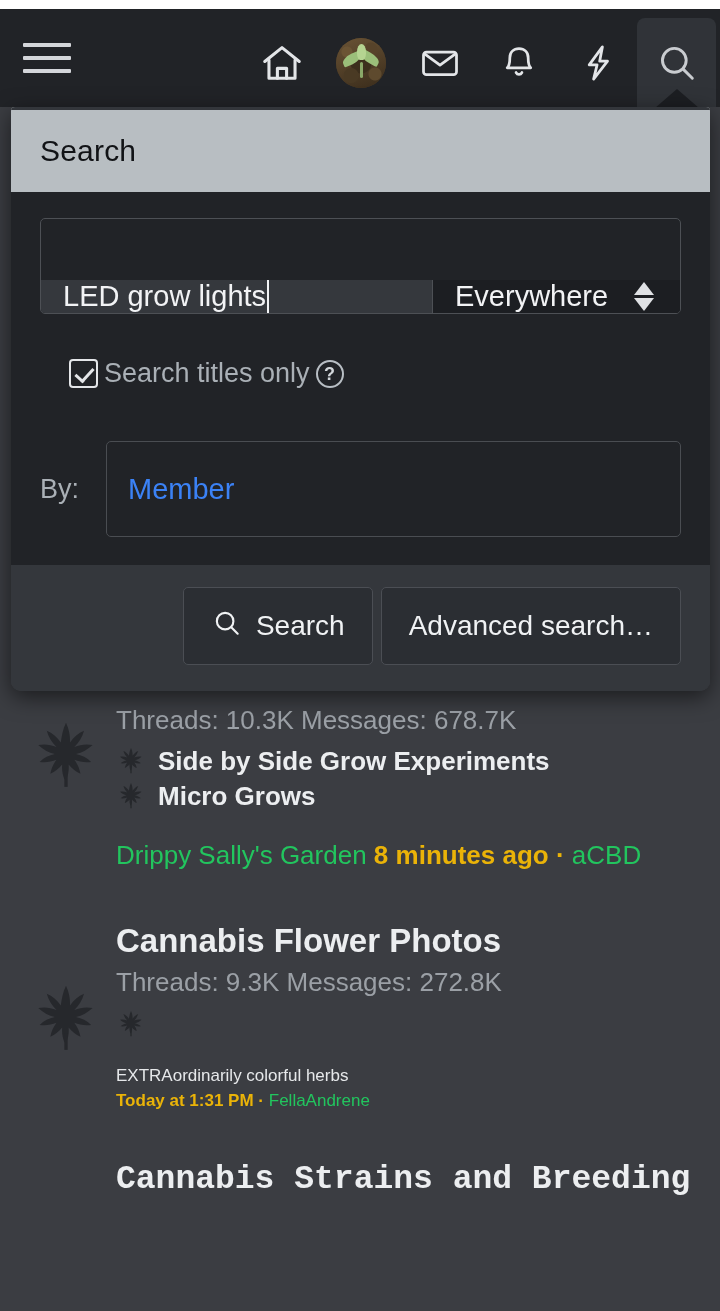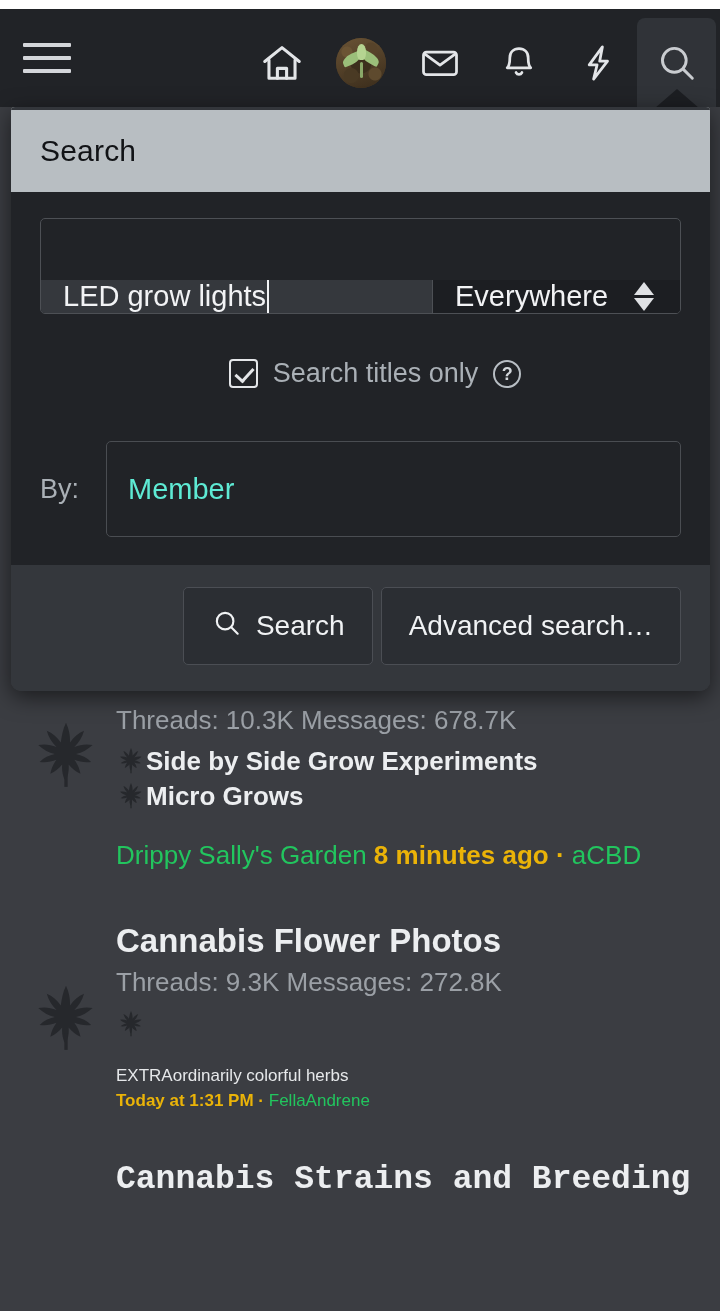--- a/index.html
+++ b/index.html
@@ -199,24 +199,23 @@
     width: 0; height: 0;
     border-left: 10px solid transparent;
     border-right: 10px solid transparent;
   }
   .spinner .up { border-bottom: 13px solid #dfe1e4; }
   .spinner .dn { border-top: 13px solid #dfe1e4; }
 
   .row-check {
     display: flex;
     align-items: center;
-    gap: 15px;
+    gap: 6px;
     margin-top: 44px;
     padding-left: 29px;
-    justify-content: center;
   }
   .checkbox {
     width: 29px; height: 29px;
     border: 2px solid #e4e6e9;
     border-radius: 4px;
     position: relative;
     background: transparent;
     flex: none;
   }
   .checkbox::after {
@@ -261,21 +260,21 @@
     height: 96px;
     border: 1px solid #4a4d52;
     border-radius: 5px;
     background: transparent;
     display: flex;
     align-items: center;
     padding: 0 21px;
   }
   .member-ph {
     font-size: 29px;
-    color: #5eead4;
+    color: #3b82f6;
   }
 
   .panel-footer {
     background: #34373c;
     padding: 22px 29px 26px 29px;
     display: flex;
     justify-content: flex-end;
     gap: 8px;
   }
   .btn {
@@ -322,20 +321,21 @@
   .node-stats {
     font-size: 26px;
     color: #9ba0a6;
     line-height: 1.4;
     margin-bottom: 8px;
   }
   .subforums { margin: 0 0 10px 0; }
   .subforum {
     display: flex;
     align-items: center;
+    gap: 12px;
     margin-bottom: 4px;
   }
   .sub-leaf { width: 30px; height: 30px; flex: none; }
   .sub-label {
     font-size: 26px;
     font-weight: bold;
     color: #eceef0;
   }
   .node-latest {
     font-size: 26px;

